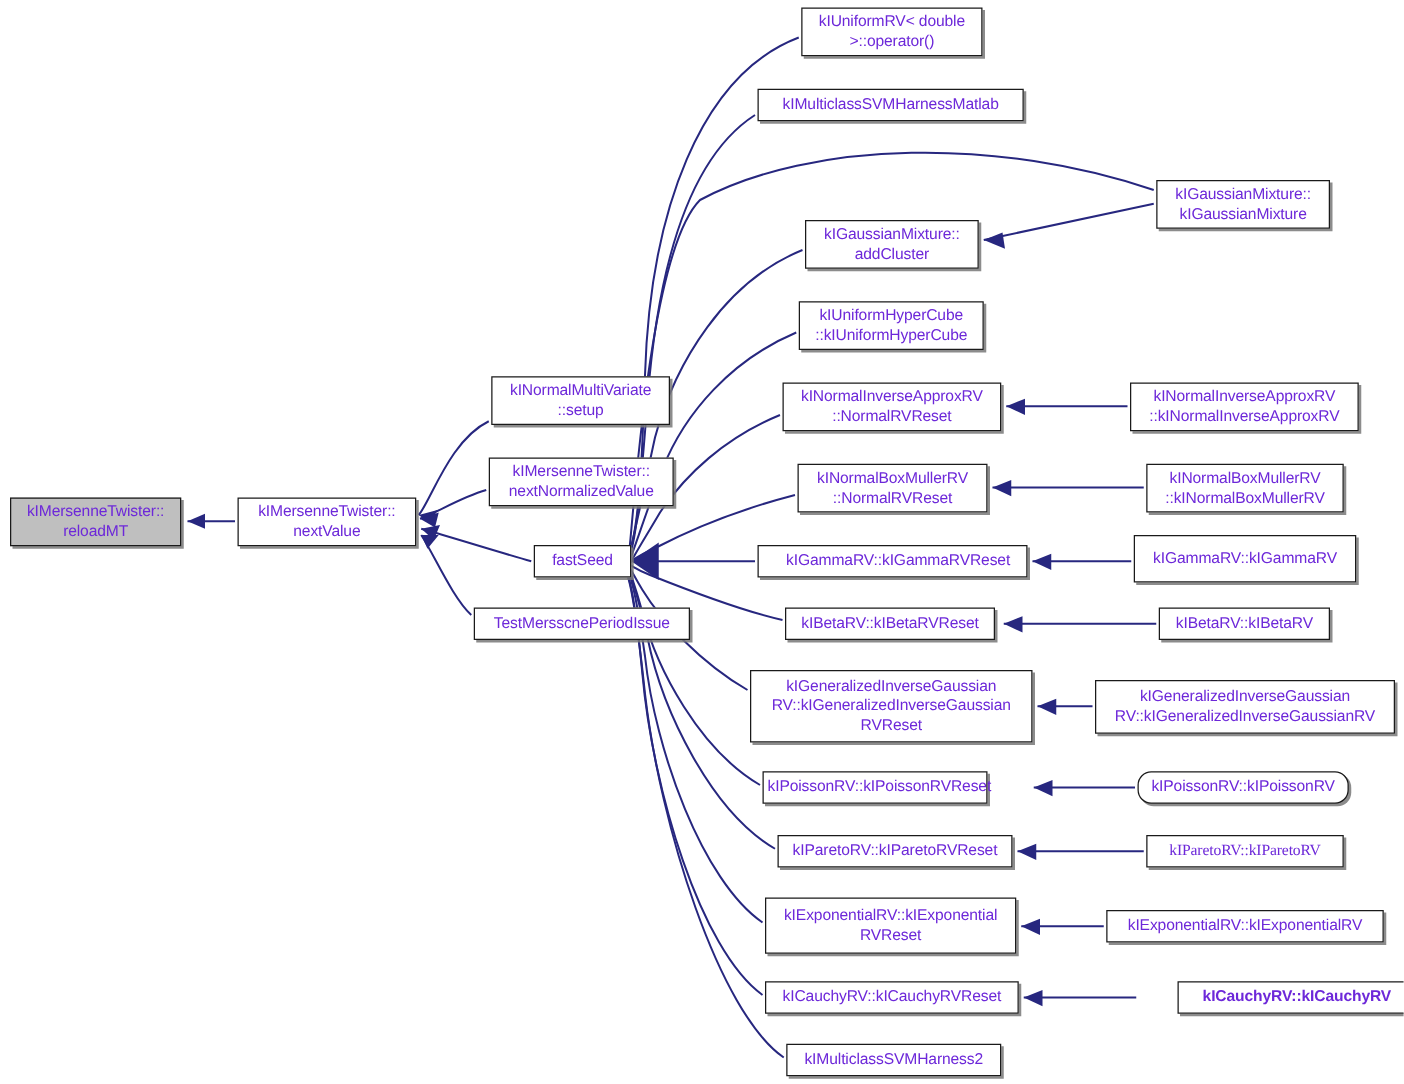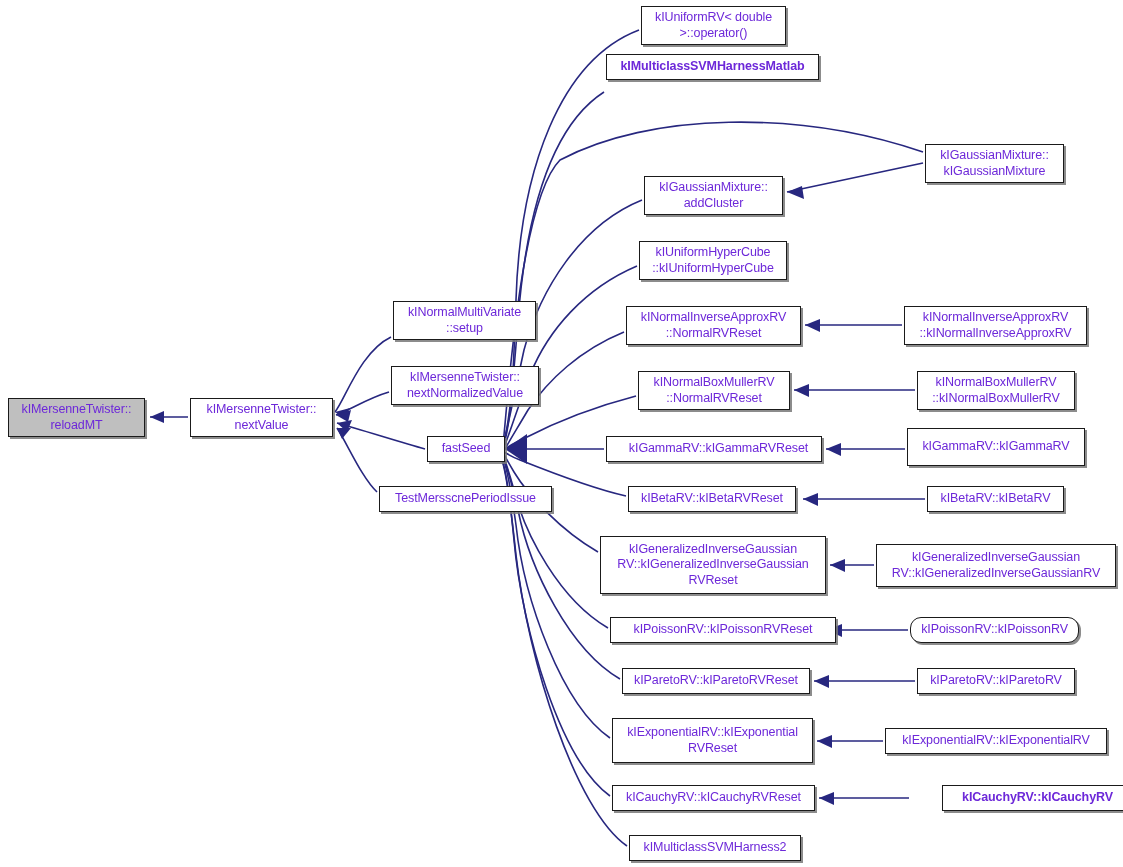--- a/index.html
+++ b/index.html
@@ -118,21 +118,21 @@
     <div class="node" style="left: 427px; top: 436px; width: 78px; height: 26px; justify-content: center;">
       <span class="lbl">fastSeed</span>
     </div>
     <div class="node" style="left: 379px; top: 486px; width: 173px; height: 26px;">
       <span class="lbl">TestMersscnePeriodIssue</span>
     </div>
     <div class="node" style="left: 641px; top: 6px; width: 145px; height: 39px;">
       <span class="lbl">kIUniformRV&lt; double
 &gt;::operator()</span>
     </div>
-    <div class="node" style="left: 606px; top: 54px; width: 213px; height: 26px; font-weight: bold;">
+    <div class="node" style="left: 606px; top: 71px; width: 213px; height: 26px;">
       <span class="lbl">kIMulticlassSVMHarnessMatlab</span>
     </div>
     <div class="node" style="left: 644px; top: 176px; width: 139px; height: 39px;">
       <span class="lbl">kIGaussianMixture::
 addCluster</span>
     </div>
     <div class="node" style="left: 639px; top: 241px; width: 148px; height: 39px;">
       <span class="lbl">kIUniformHyperCube
 ::kIUniformHyperCube</span>
     </div>
@@ -148,21 +148,21 @@
       <span class="lbl">kIGammaRV::kIGammaRVReset</span>
     </div>
     <div class="node" style="left: 628px; top: 486px; width: 168px; height: 26px;">
       <span class="lbl">kIBetaRV::kIBetaRVReset</span>
     </div>
     <div class="node" style="left: 600px; top: 536px; width: 226px; height: 58px;">
       <span class="lbl">kIGeneralizedInverseGaussian
 RV::kIGeneralizedInverseGaussian
 RVReset</span>
     </div>
-    <div class="node" style="left: 610px; top: 617px; width: 226px; height: 26px;">
+    <div class="node" style="left: 610px; top: 617px; width: 180px; height: 26px;">
       <span class="lbl">kIPoissonRV::kIPoissonRVReset</span>
     </div>
     <div class="node" style="left: 622px; top: 668px; width: 188px; height: 26px;">
       <span class="lbl">kIParetoRV::kIParetoRVReset</span>
     </div>
     <div class="node" style="left: 612px; top: 718px; width: 201px; height: 45px;">
       <span class="lbl">kIExponentialRV::kIExponential
 RVReset</span>
     </div>
     <div class="node" style="left: 612px; top: 785px; width: 203px; height: 26px;">
@@ -189,21 +189,21 @@
     <div class="node" style="left: 927px; top: 486px; width: 137px; height: 26px;">
       <span class="lbl">kIBetaRV::kIBetaRV</span>
     </div>
     <div class="node" style="left: 876px; top: 544px; width: 240px; height: 43px;">
       <span class="lbl">kIGeneralizedInverseGaussian
 RV::kIGeneralizedInverseGaussianRV</span>
     </div>
     <div class="node" style="left: 910px; top: 617px; width: 169px; height: 26px; border-radius: 11px;">
       <span class="lbl">kIPoissonRV::kIPoissonRV</span>
     </div>
-    <div class="node" style="left: 917px; top: 668px; width: 158px; height: 26px;">
+    <div class="node" style="left: 917px; top: 668px; width: 158px; height: 26px; font-family: Liberation Serif, serif;">
       <span class="lbl">kIParetoRV::kIParetoRV</span>
     </div>
     <div class="node" style="left: 885px; top: 728px; width: 222px; height: 26px;">
       <span class="lbl">kIExponentialRV::kIExponentialRV</span>
     </div>
     <div class="node" style="left: 942px; top: 785px; width: 191px; height: 26px; font-weight: bold;">
       <span class="lbl">kICauchyRV::kICauchyRV</span>
     </div>
   </div>
 

